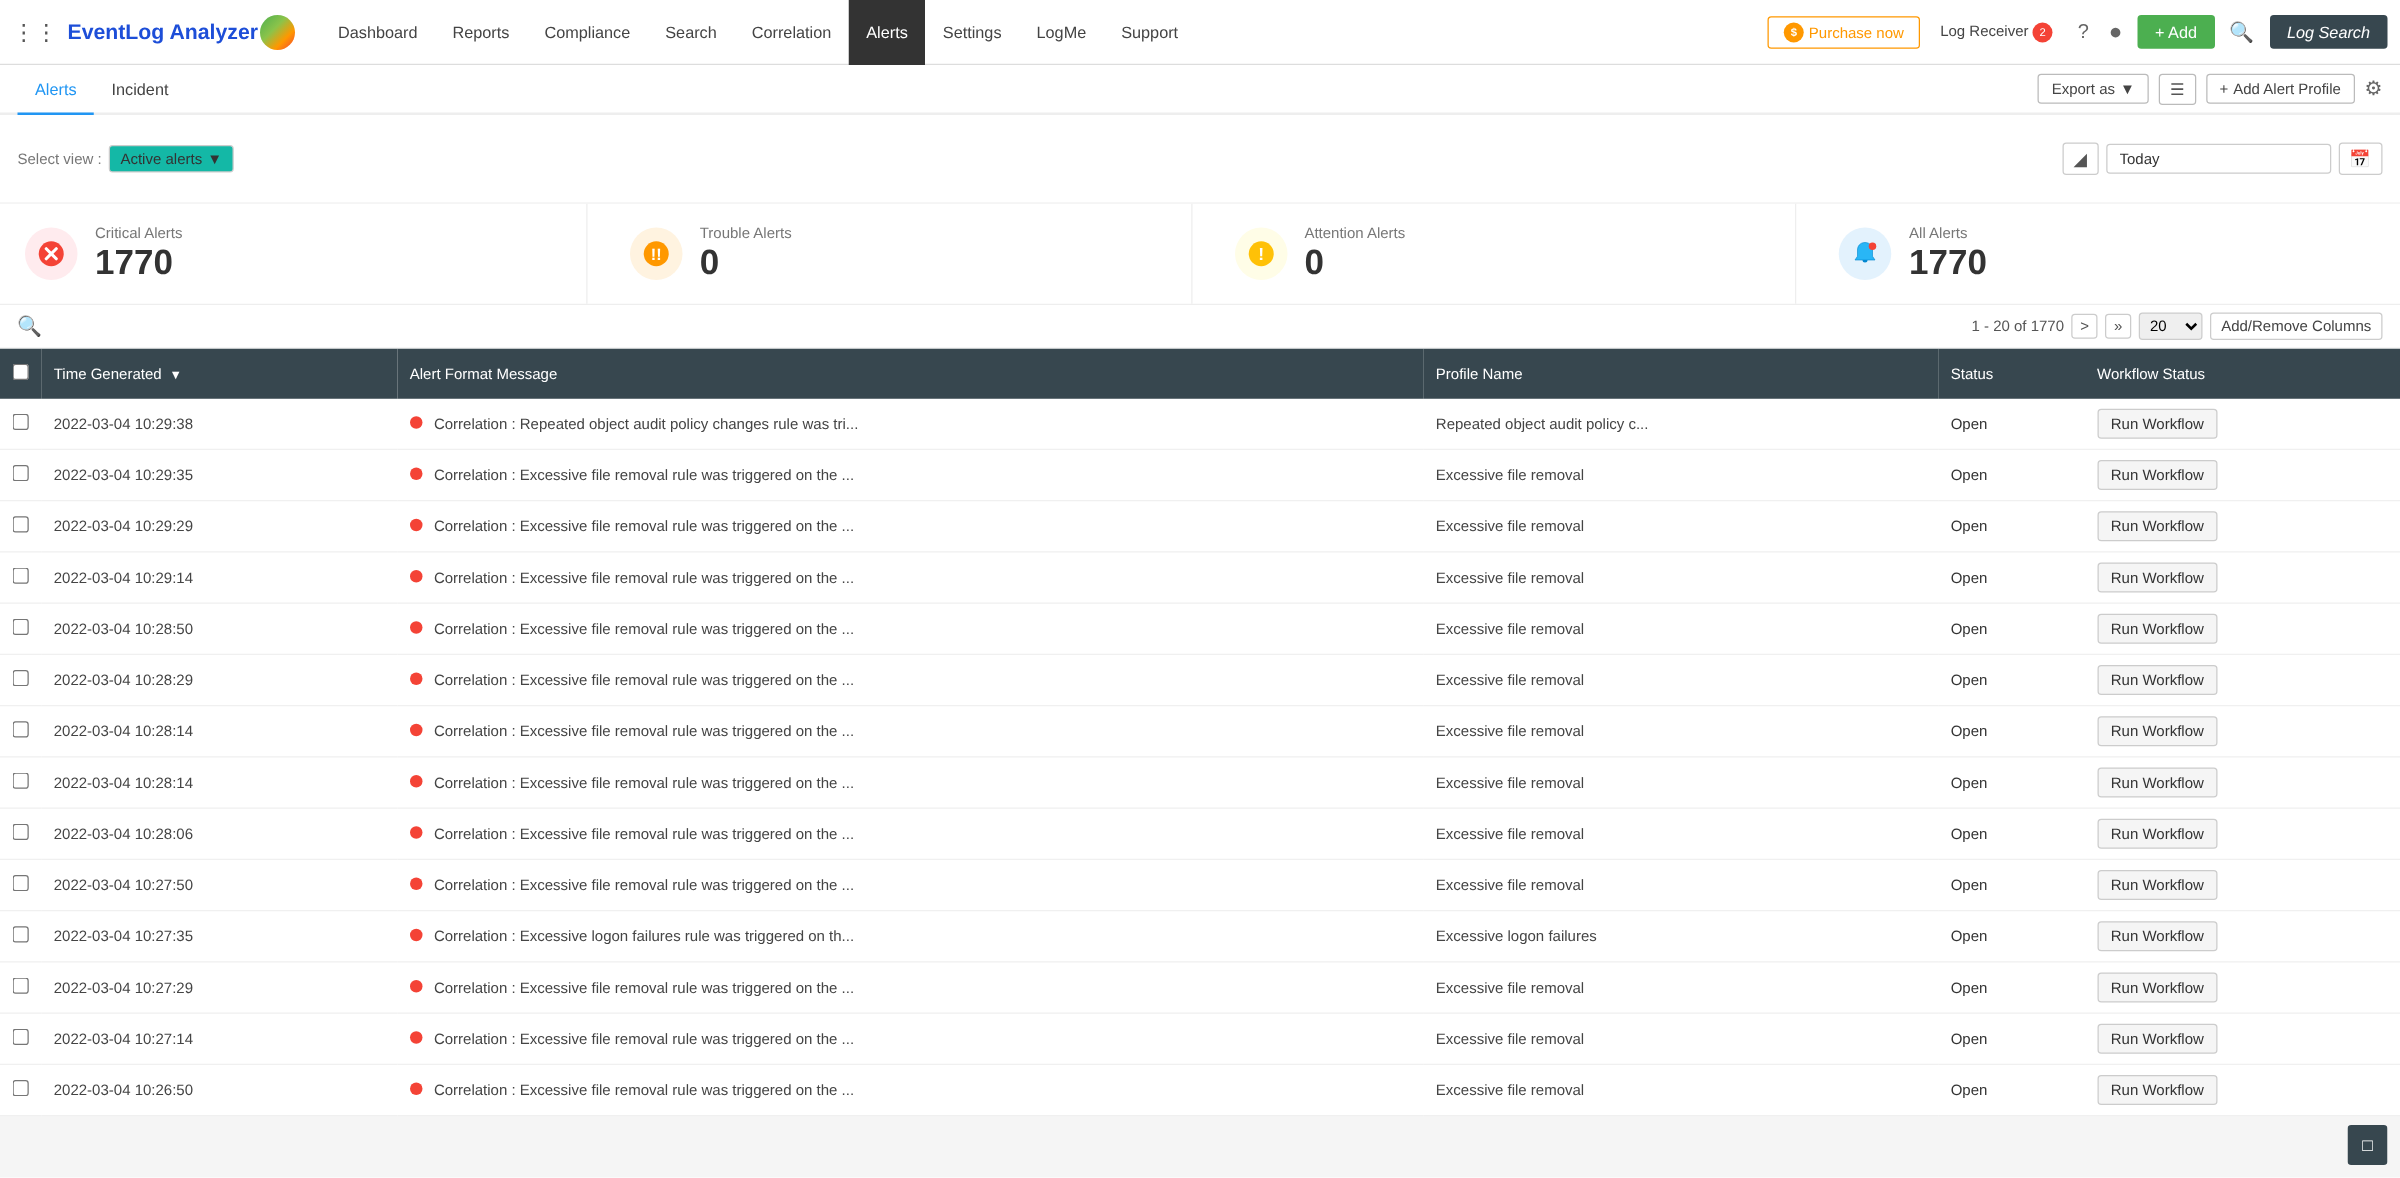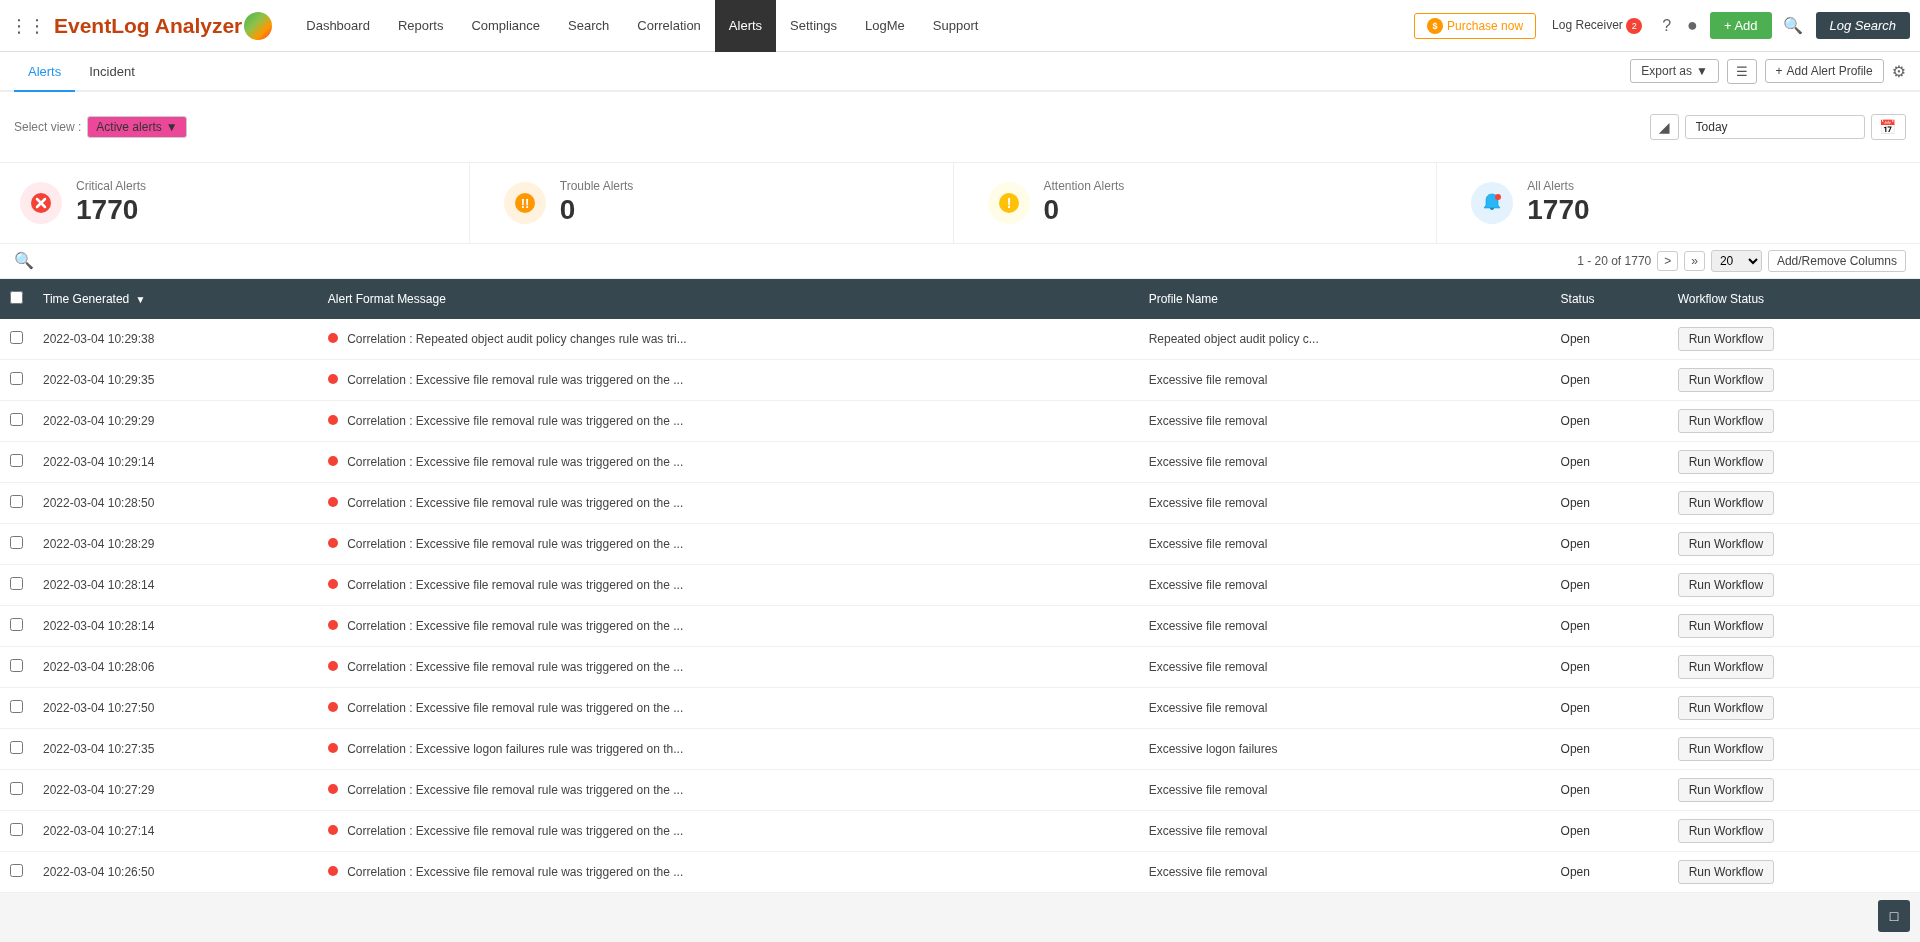--- a/index.html
+++ b/index.html
@@ -2,21 +2,21 @@
 <html><head>
   <meta charset="utf-8">
   <style>
     * { box-sizing: border-box; margin: 0; padding: 0; }
     body { font-family: Arial, sans-serif; font-size: 13px; background: #f5f5f5; color: #333; overflow-x: hidden; }
 
     
     .top-bar { display: flex; align-items: center; background: #fff; border-bottom: 1px solid #ddd; height: 52px; padding: 0 10px; }
     .app-grid-icon { margin-right: 8px; cursor: pointer; color: #555; font-size: 18px; }
     .logo { display: flex; align-items: center; margin-right: 20px; }
-    .logo-text { font-size: 21px; font-weight: bold; color: #c2410c; }
+    .logo-text { font-size: 17px; font-weight: bold; color: #1d4ed8; }
     .logo-arc { display: inline-block; width: 28px; height: 28px; border-radius: 50%; background: linear-gradient(135deg, #4caf50 0%, #8bc34a 40%, #ff9800 70%, #f44336 100%); margin-left: 2px; }
     .nav-menu { display: flex; align-items: center; flex: 1; }
     .nav-item { padding: 0 14px; height: 52px; display: flex; align-items: center; cursor: pointer; font-size: 13px; color: #444; white-space: nowrap; }
     .nav-item.active { background: #333; color: #fff; }
     .top-right { display: flex; align-items: center; gap: 8px; margin-left: auto; }
     .purchase-btn { background: #fff; border: 1px solid #ff9800; color: #ff9800; padding: 4px 12px; border-radius: 3px; cursor: pointer; font-size: 12px; display: flex; align-items: center; gap: 4px; white-space: nowrap; }
     .purchase-coin { width: 16px; height: 16px; background: #ff9800; border-radius: 50%; display: inline-flex; align-items: center; justify-content: center; color: #fff; font-size: 9px; font-weight: bold; }
     .log-receiver-btn { background: transparent; border: none; cursor: pointer; font-size: 12px; color: #444; padding: 4px 8px; }
     .notif-badge { background: #f44336; color: #fff; border-radius: 50%; width: 16px; height: 16px; font-size: 9px; display: inline-flex; align-items: center; justify-content: center; }
     .help-btn { background: transparent; border: none; cursor: pointer; font-size: 16px; color: #666; padding: 4px; }
@@ -31,21 +31,21 @@
     .sub-tab.active { border-bottom: 2px solid #2196f3; color: #2196f3; }
     .sub-tab-actions { margin-left: auto; display: flex; align-items: center; gap: 8px; }
     .export-btn { background: transparent; border: 1px solid #bbb; padding: 4px 10px; border-radius: 3px; cursor: pointer; font-size: 12px; color: #444; display: flex; align-items: center; gap: 4px; }
     .icon-btn { background: transparent; border: 1px solid #bbb; padding: 4px 8px; border-radius: 3px; cursor: pointer; font-size: 13px; color: #555; }
     .add-profile-btn { background: transparent; border: 1px solid #bbb; padding: 4px 10px; border-radius: 3px; cursor: pointer; font-size: 12px; color: #444; display: flex; align-items: center; gap: 4px; }
     .gear-btn { background: transparent; border: none; font-size: 16px; cursor: pointer; color: #666; }
 
     
     .filter-bar { display: flex; align-items: center; padding: 22px 14px; background: #fff; border-bottom: 1px solid #eee; }
     .select-view-label { font-size: 12px; color: #777; margin-right: 6px; }
-    .view-select { background: #ec4899; border: 1px solid #ccc; border-radius: 3px; padding: 3px 8px; font-size: 12px; cursor: pointer; display: flex; align-items: center; gap: 4px; }
+    .view-select { background: #14b8a6; border: 1px solid #ccc; border-radius: 3px; padding: 3px 8px; font-size: 12px; cursor: pointer; display: flex; align-items: center; gap: 4px; }
     .filter-right { margin-left: auto; display: flex; align-items: center; gap: 6px; }
     .filter-icon-btn { background: #fff; border: 1px solid #ccc; border-radius: 3px; padding: 4px 8px; cursor: pointer; font-size: 14px; color: #555; }
     .date-input { border: 1px solid #ccc; border-radius: 3px; padding: 4px 10px; font-size: 12px; color: #333; min-width: 180px; }
     .cal-btn { background: #fff; border: 1px solid #ccc; border-radius: 3px; padding: 4px 8px; cursor: pointer; font-size: 14px; color: #555; }
 
     
     .cards-row { display: flex; gap: 14px; background: #fff; border-bottom: 1px solid #eee; }
     .alert-card { flex: 1; display: flex; align-items: center; padding: 16px 20px; border-right: 1px solid #eee; gap: 14px; }
     .alert-card:last-child { border-right: none; }
     .card-icon { width: 42px; height: 42px; border-radius: 50%; display: flex; align-items: center; justify-content: center; font-size: 22px; flex-shrink: 0; }

